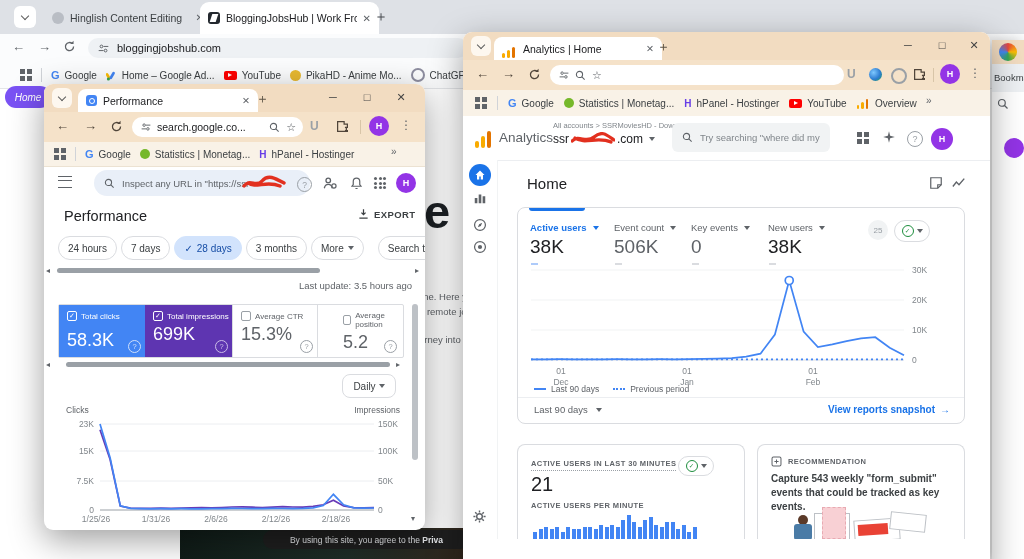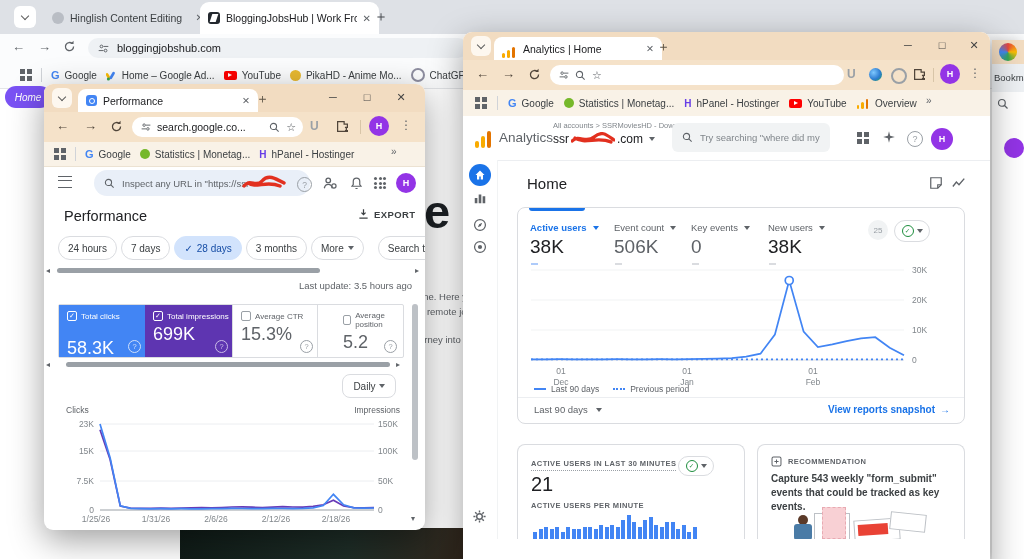--- a/index.html
+++ b/index.html
@@ -116,20 +116,23 @@
 
   <div class="a" style="left:5px;top:86px;width:46px;height:22px;background:#7a52f4;border-radius:12px;color:#fff;font-size:10px;display:flex;align-items:center;justify-content:center;font-style:italic">
       <span>Home</span>
     </div>
   <div class="a" style="left:424px;top:184px;font-size:47px;font-weight:bold;color:#1d2125">e</div>
   <div class="a" style="left:419px;top:291px;width:46px;font-size:9.5px;color:#5f6368;white-space:nowrap;overflow:hidden">line. Here y</div>
   <div class="a" style="left:419px;top:306px;width:46px;font-size:9.5px;color:#5f6368;white-space:nowrap;overflow:hidden">e remote job</div>
   <div class="a" style="left:419px;top:334px;width:46px;font-size:9.5px;color:#5f6368;white-space:nowrap;overflow:hidden">urney into a</div>
 
   <div class="a" style="left:180px;top:528px;width:607px;height:31px;background:linear-gradient(100deg,#101c18,#1e2d27 28%,#37261b 52%,#5b3a2a 58%,#1a241f 72%,#30203a 88%,#0d1513)"></div>
+  <div class="a flex" style="left:263px;top:530px;width:207px;height:19px;background:#1f1f1f;border-radius:10px;justify-content:center;white-space:nowrap;overflow:hidden">
+    <span style="font-size:8.5px;color:#e8eaed"><span>By using this site, you agree to the </span><b>Priva</b></span>
+  </div>
 
   <div class="a" style="left:992px;top:40px;width:32px;height:519px;background:#fff;box-shadow:-3px 0 12px rgba(0,0,0,.18)">
     <div class="a cream" style="left:0;top:0;width:32px;height:24px"></div>
     <div class="a" style="left:7px;top:3px;width:18px;height:18px;border-radius:50%;background:conic-gradient(#e8453c,#fbbc05,#34a853,#4285f4,#e8453c)"></div>
     <div class="a" style="left:0;top:24px;width:32px;height:28px;background:#eef1f4"></div>
     <div class="a" style="left:2px;top:32px;font-size:9.5px;color:#3c4043;white-space:nowrap;overflow:hidden;width:30px">Bookmar</div>
     <svg class="a" style="left:5px;top:58px" width="12" height="12" viewBox="0 0 16 16">
         <circle cx="6.5" cy="6.5" r="4.5" fill="none" stroke="#5f6368" stroke-width="1.6"></circle>
         <path d="M10 10l4 4" stroke="#5f6368" stroke-width="1.6"></path>
       </svg>
@@ -274,21 +277,21 @@
     <div class="a scroll" style="left:13px;top:184px;width:263px"></div>
     <span class="a" style="left:371px;top:182px;font-size:8px;color:#5f6368">▸</span>
     <div class="a" style="left:168px;top:196px;width:200px;text-align:right;font-size:9.5px;color:#5f6368">Last update: 3.5 hours ago</div>
 
     <div class="a flex" style="left:14px;top:220px;width:344px;height:52px;gap:0;border:1px solid #dadce0;border-radius:2px">
       <div style="width:86px;height:52px;background:#4285f4;color:#fff;padding:6px 0 0 8px;box-sizing:border-box;position:relative">
         <div class="flex" style="gap:4px">
             <span style="width:8px;height:8px;border:1px solid #fff;border-radius:2px;font-size:7px;line-height:8px;text-align:center">✓</span>
             <span style="font-size:8px">Total clicks</span>
           </div>
-        <div style="font-size:18px;margin-top:17px">58.3K</div>
+        <div style="font-size:18px;margin-top:9px">58.3K</div>
         <span class="q" style="position:absolute;right:4px;bottom:4px;border-color:#cfe0fb;color:#cfe0fb">?</span>
       </div>
       <div style="width:87px;height:52px;background:#5e35b1;color:#fff;padding:6px 0 0 8px;box-sizing:border-box;position:relative">
         <div class="flex" style="gap:4px">
             <span style="width:8px;height:8px;border:1px solid #fff;border-radius:2px;font-size:7px;line-height:8px;text-align:center">✓</span>
             <span style="font-size:8px">Total impressions</span>
           </div>
         <div style="font-size:18px;margin-top:3px">699K</div>
         <span class="q" style="position:absolute;right:4px;bottom:4px;border-color:#cbbde8;color:#cbbde8">?</span>
       </div>

